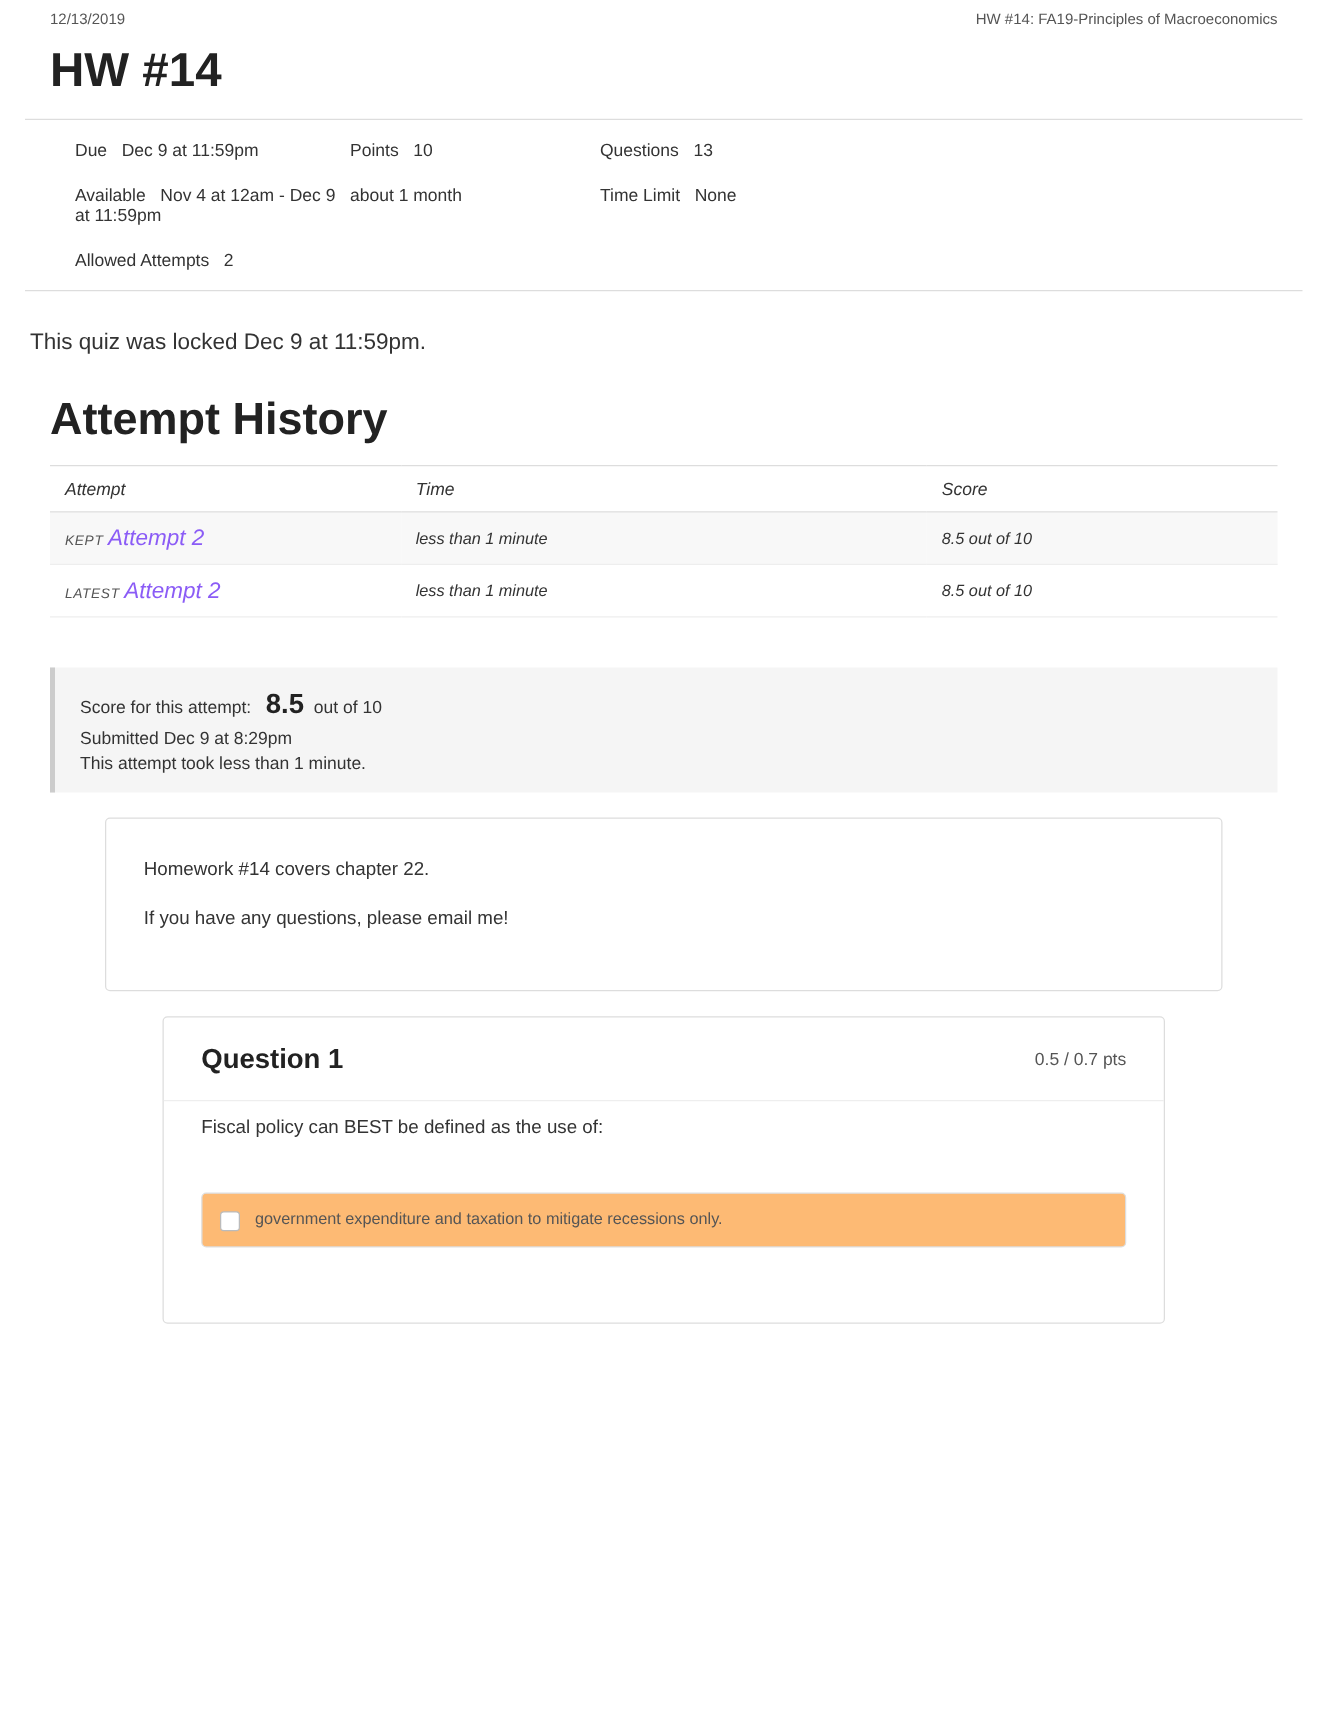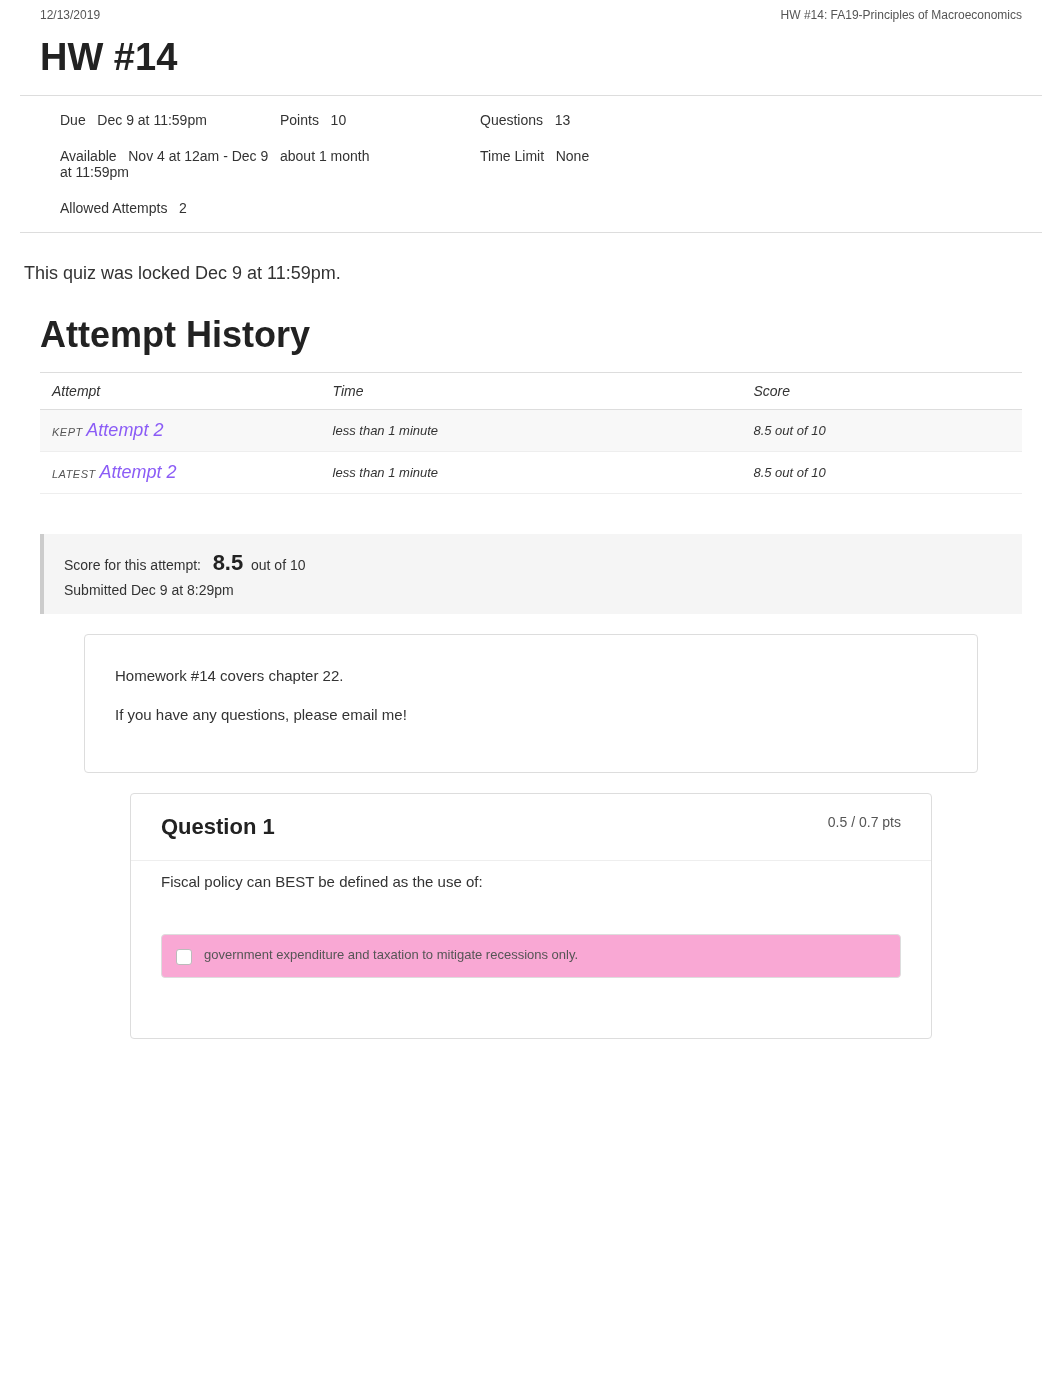--- a/index.html
+++ b/index.html
@@ -149,21 +149,21 @@
       border: 1px solid #ddd;
       border-radius: 4px;
       margin: 20px 130px;
       padding: 0;
       background: #fff;
     }
 
     .question-header {
       display: flex;
       justify-content: space-between;
-      align-items: flex-start;
+      align-items: center;
       padding: 20px 30px 10px 30px;
     }
 
     .question-title {
       font-size: 22px;
       font-weight: bold;
       color: #222;
     }
 
     .question-pts {
@@ -180,21 +180,21 @@
       margin-top: 10px;
     }
 
     .answer-option {
       display: flex;
       align-items: flex-start;
       margin: 20px 30px;
       padding: 12px 14px;
       border: 1px solid #ddd;
       border-radius: 4px;
-      background: #f9a8d4;
+      background: #fdba74;
     }
 
     .answer-radio {
       width: 16px;
       height: 16px;
       border: 1px solid #bbb;
       border-radius: 3px;
       background: #fff;
       margin-right: 12px;
       flex-shrink: 0;
@@ -285,20 +285,21 @@
   </table>
 </div>
 
 <div class="score-box">
   <div class="score-line">
     <span>Score for this attempt:</span>&nbsp;&nbsp;
     <span class="score-value">8.5</span>&nbsp;
     <span>out of 10</span>
   </div>
   <div>Submitted Dec 9 at 8:29pm</div>
+  <div style="margin-top:4px;">This attempt took less than 1 minute.</div>
 </div>
 
 <div class="content-card">
   <p>Homework #14 covers chapter 22.</p>
   <p>If you have any questions, please email me!</p>
 </div>
 
 <div class="question-card">
   <div class="question-header">
     <span class="question-title">Question 1</span>

